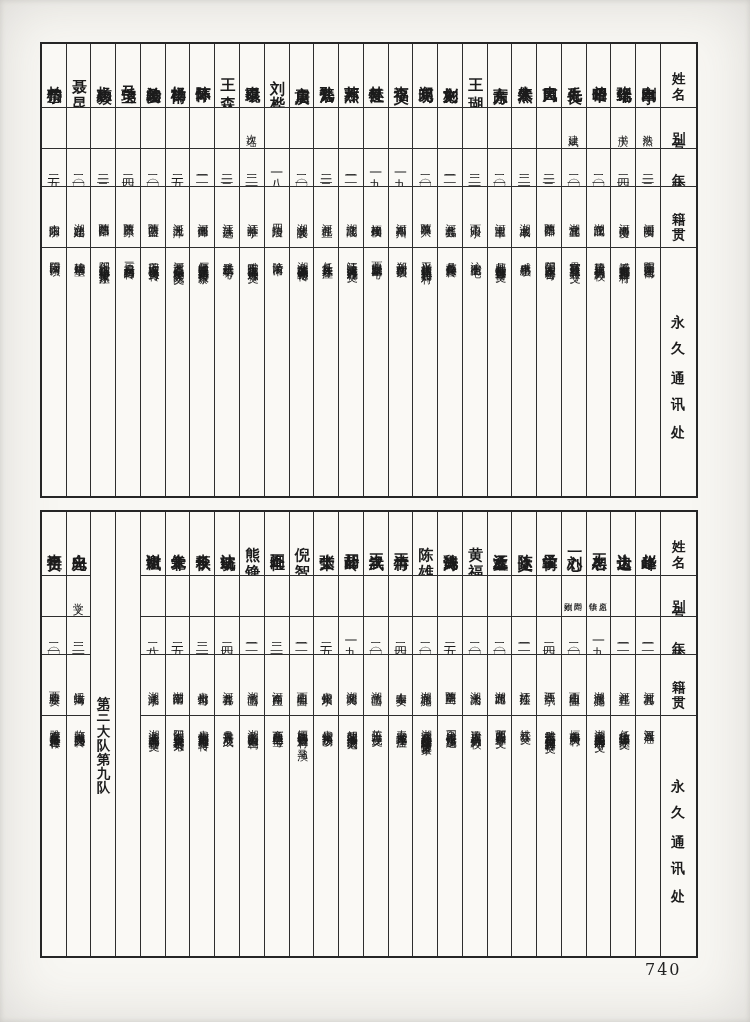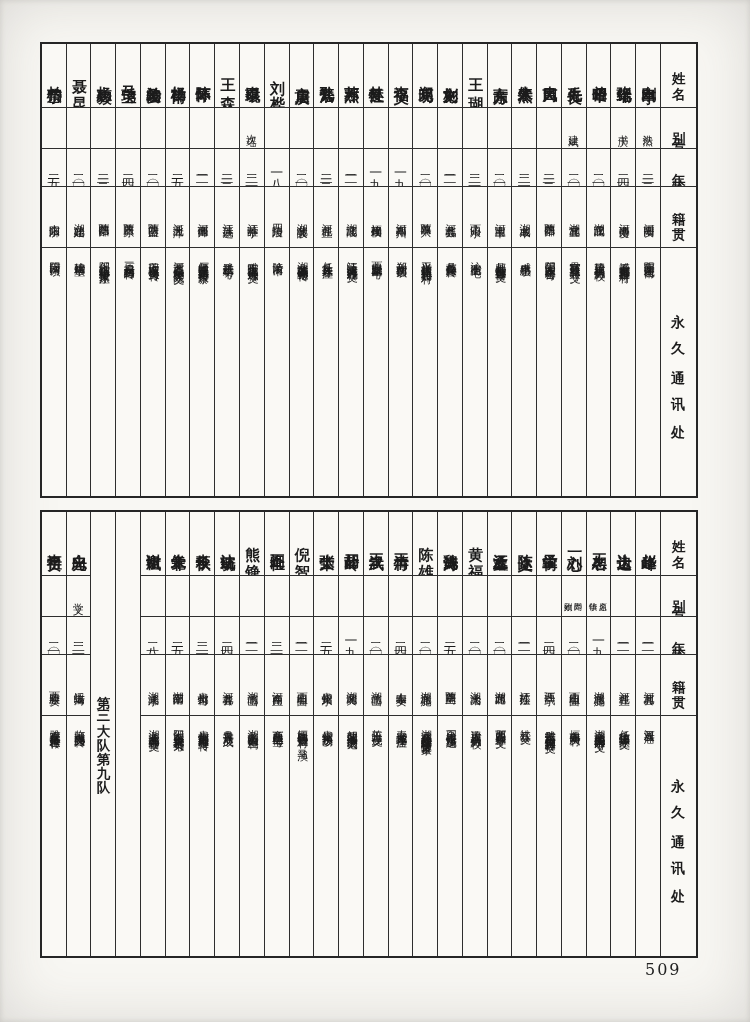--- a/index.html
+++ b/index.html
@@ -922,14 +922,14 @@
           <span class="vt age-txt">二〇</span>
         </div>
         <div class="cell r-native">
           <span class="vt native-txt">西康雅安</span>
         </div>
         <div class="cell r-addr">
           <span class="vt addr-txt">雅安观音堡朱世禄转</span>
         </div>
       </div>
     </div>
-  <div class="page-number">509</div>
+  <div class="page-number">740</div>
 </div>
 
 </body></html>

